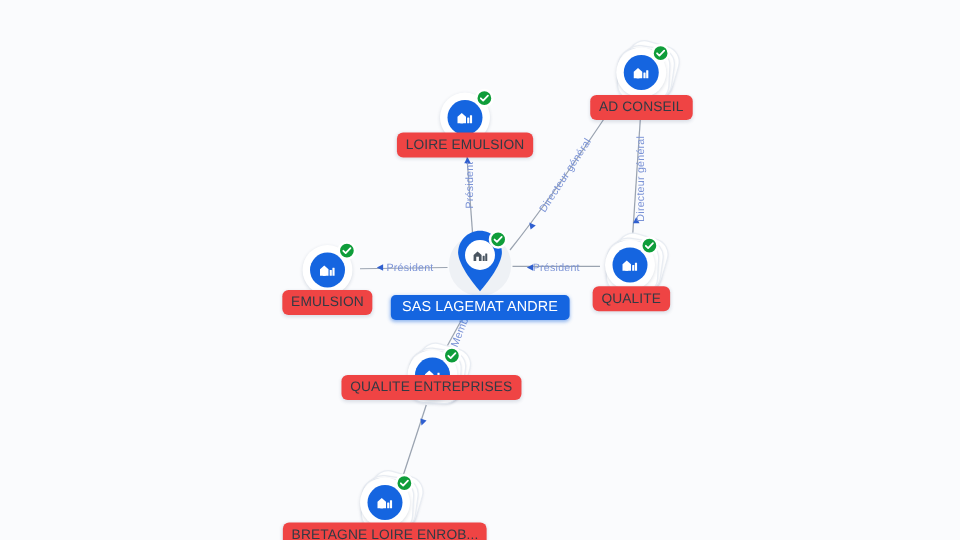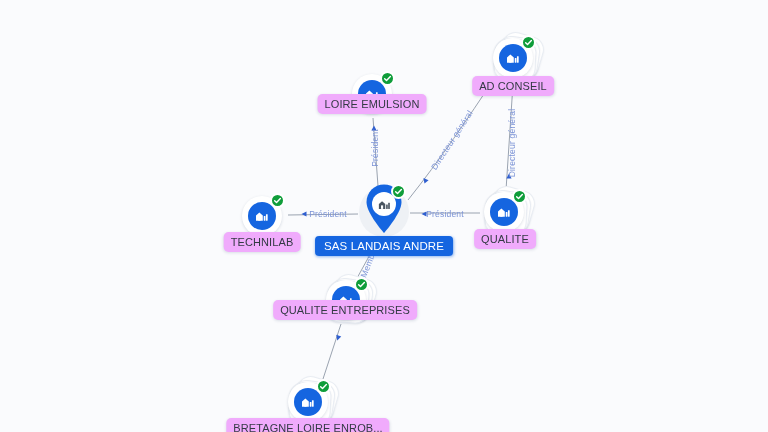--- a/index.html
+++ b/index.html
@@ -136,21 +136,21 @@
   }
 
   
   .node-label {
     position: absolute;
     transform: translateX(-50%);
     white-space: nowrap;
     font-size: 11px;
     line-height: 14px;
     color: #333a44;
-    background: #f0abfc;
+    background: #ef4444;
     border-radius: 5px;
     padding: 3px 7px;
     box-shadow: 0 1px 3px rgba(25,50,90,0.14);
     letter-spacing: 0.1px;
   }
   .node-label.selected {
     background: #1565e0;
     color: #ffffff;
     border-radius: 4px;
     font-size: 11.5px;
@@ -345,22 +345,22 @@
           <div class="badge-check">
             <svg width="9" height="9" viewBox="0 0 12 12">
               <path d="M2.2 6.2 L4.7 8.7 L9.8 3.4" fill="none" stroke="#ffffff" stroke-width="1.9" stroke-linecap="round" stroke-linejoin="round"></path>
             </svg>
           </div>
         </div>
       </div>
     </div>
 
   <div id="node-label-layer">
-      <div class="node-label selected" style="left: 384px; top: 236px;">SAS LANDAIS ANDRE</div>
-      <div class="node-label" style="left: 262px; top: 232px;">TECHNILAB</div>
+      <div class="node-label selected" style="left: 384px; top: 236px;">SAS LAGEMAT ANDRE</div>
+      <div class="node-label" style="left: 262px; top: 232px;">EMULSION</div>
       <div class="node-label" style="left: 505px; top: 229px;">QUALITE</div>
-      <div class="node-label" style="left: 372px; top: 94px;">LOIRE EMULSION</div>
+      <div class="node-label" style="left: 372px; top: 106px;">LOIRE EMULSION</div>
       <div class="node-label" style="left: 513px; top: 76px;">AD CONSEIL</div>
       <div class="node-label" style="left: 345px; top: 300px;">QUALITE ENTREPRISES</div>
       <div class="node-label" style="left: 308px; top: 418px;">BRETAGNE LOIRE ENROB...</div>
     </div>
 
 </div>
 
 </body></html>

